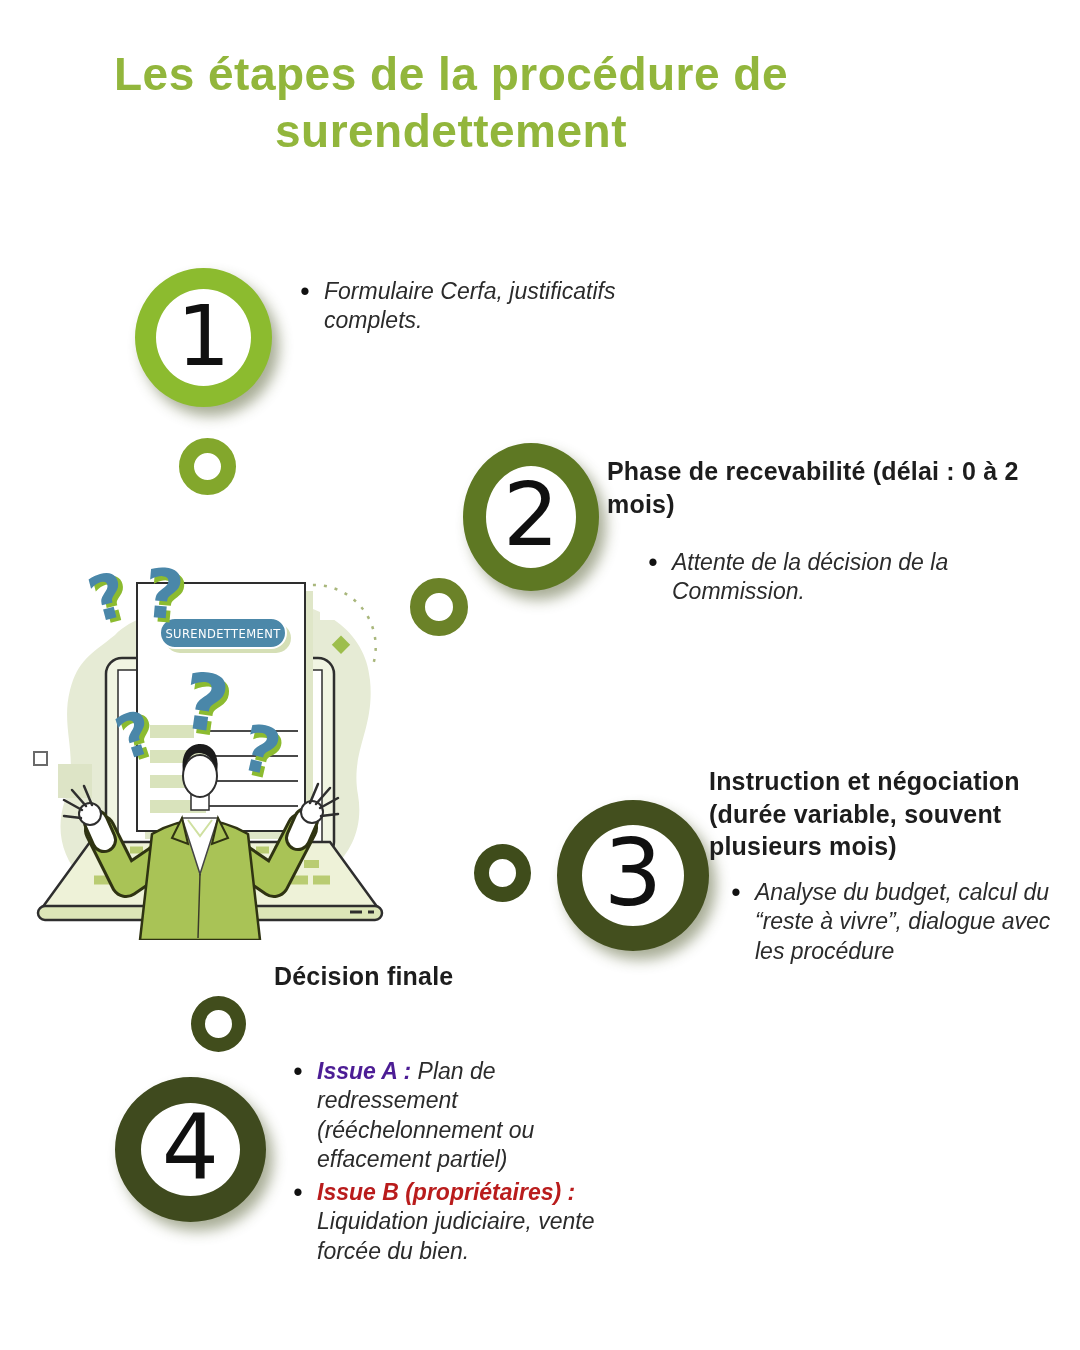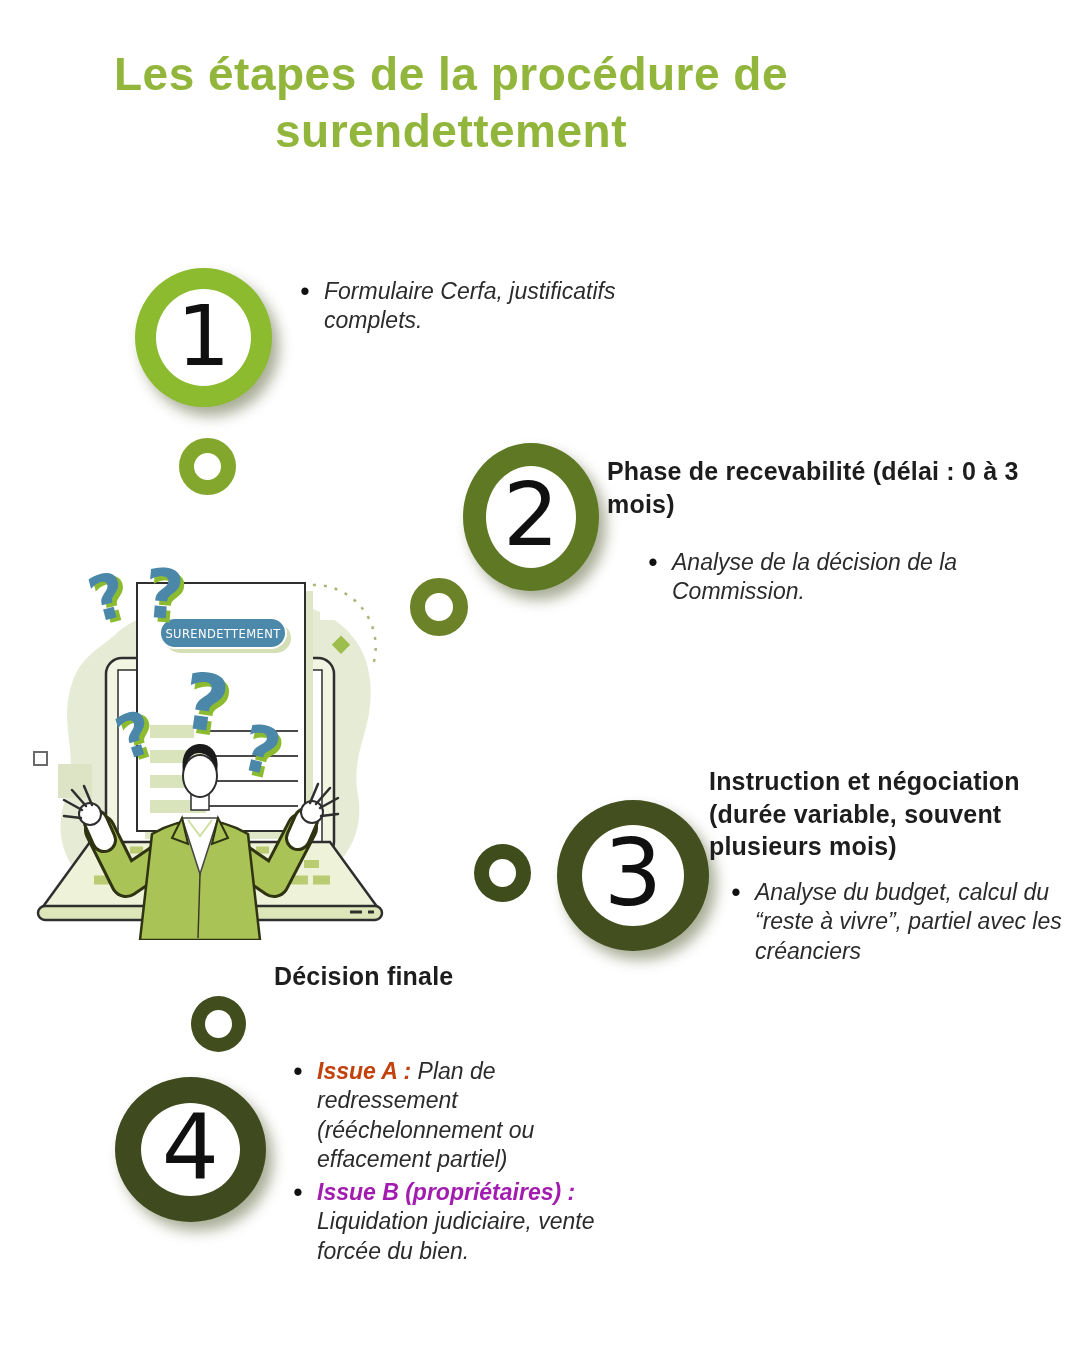--- a/index.html
+++ b/index.html
@@ -86,23 +86,23 @@
   </div>
   <ul class="bullets l1">
     <li><span>Formulaire Cerfa,  justificatifs complets.</span></li>
   </ul>
 
   <div class="ring r1" style="border-color: rgb(131, 167, 44);"></div>
 
   <div class="step-circle c2" style="border-color: rgb(94, 120, 35);">
     <span class="num">2</span>
   </div>
-  <div class="step-heading h2">Phase de recevabilité (délai : 0 à 3 mois)</div>
+  <div class="step-heading h2">Phase de recevabilité (délai : 0 à 2 mois)</div>
   <ul class="bullets l2">
-    <li><span>Analyse de la décision de la Commission.</span></li>
+    <li><span>Attente de la décision de la Commission.</span></li>
   </ul>
 
   <div class="ring r2" style="border-color: rgb(107, 130, 40);"></div>
 
   <div class="illus">
     <svg width="380" height="400" viewBox="0 0 380 400">
 
       <path d="M95,95 C130,60 190,75 225,65 C280,52 345,80 350,140 C355,190 330,210 338,255 C348,312 300,355 240,352 C190,350 170,372 120,365 C60,357 28,310 45,260 C60,215 40,190 50,150 C58,120 70,115 95,95 Z" fill="#e6ebd5"></path>
 
       <path d="M282,46 A62,62 0 0 1 352,128" fill="none" stroke="#a9b77c" stroke-width="2.5" stroke-dasharray="3 8"></path>
@@ -191,31 +191,31 @@
     </svg>
   </div>
 
   <div class="ring r3" style="border-color: rgb(63, 76, 27);"></div>
 
   <div class="step-circle c3" style="border-color: rgb(67, 79, 30);">
     <span class="num">3</span>
   </div>
   <div class="step-heading h3">Instruction et négociation (durée variable, souvent plusieurs mois)</div>
   <ul class="bullets l3">
-    <li><span>Analyse du budget, calcul du “reste à vivre”, partiel avec les créanciers</span></li>
+    <li><span>Analyse du budget, calcul du “reste à vivre”, dialogue avec les procédure</span></li>
   </ul>
 
   <div class="ring r4" style="border-color: rgb(65, 77, 28);"></div>
 
   <div class="step-heading h4">Décision finale</div>
   <div class="step-circle c4" style="border-color: rgb(63, 74, 30);">
     <span class="num">4</span>
   </div>
   <ul class="bullets l4">
     <li>
-      <span class="issue-label" style="color: #c2410c;">Issue A :</span><span> Plan de redressement (rééchelonnement ou effacement partiel)</span>
+      <span class="issue-label" style="color: #4c1d95;">Issue A :</span><span> Plan de redressement (rééchelonnement ou effacement partiel)</span>
     </li>
     <li>
-      <span class="issue-label" style="color: #a21caf;">Issue B (propriétaires) :</span><span> Liquidation judiciaire, vente forcée du bien.</span>
+      <span class="issue-label" style="color: #b91c1c;">Issue B (propriétaires) :</span><span> Liquidation judiciaire, vente forcée du bien.</span>
     </li>
   </ul>
 
 </div>
 
 </body></html>

